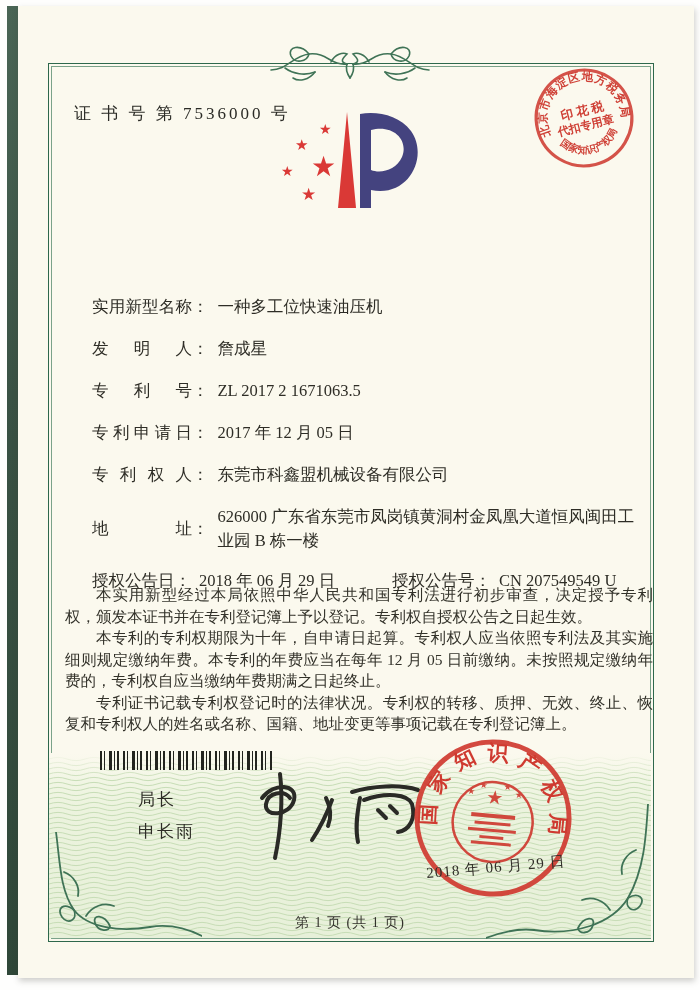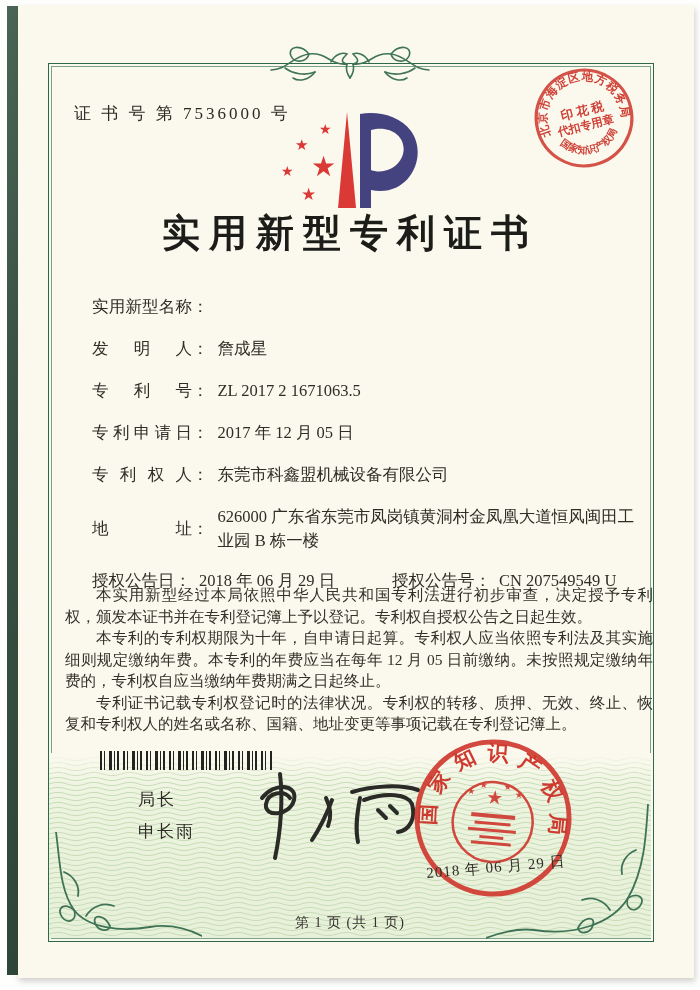--- a/index.html
+++ b/index.html
@@ -111,26 +111,26 @@
           <text x="36" y="70" font-size="28">★</text>
           <text x="6" y="70" font-size="14">★</text>
           <text x="26" y="94" font-size="17">★</text>
           <polygon points="72,6 63,102 81,102"></polygon>
         </g>
         <path fill="#44437f" fill-rule="evenodd" d="M85 8 L85 102 L96 102 L96 84 C134 92 154 50 136 25 C124 9 102 5 85 8 Z
              M96 24 C118 18 134 34 127 51 C121 64 106 68 96 64 Z"></path>
       </svg>
     </div>
 
-    <div class="title">实用新型专利证书</div>
 
     <div class="fields">
       <div class="frow">
         <span class="flabel">实用新型名称</span>
           <span class="fcolon">：</span>
+        <span class="fvalue">一种多工位快速油压机</span>
       </div>
       <div class="frow">
         <span class="flabel">发明人</span>
           <span class="fcolon">：</span>
         <span class="fvalue">詹成星</span>
       </div>
       <div class="frow">
         <span class="flabel">专利号</span>
           <span class="fcolon">：</span>
         <span class="fvalue">ZL 2017 2 1671063.5</span>

